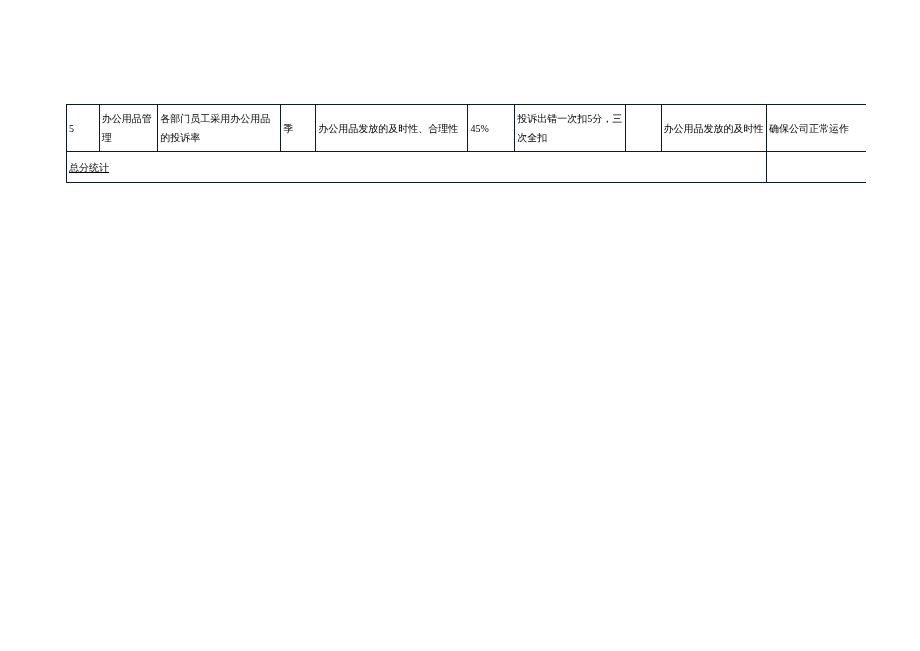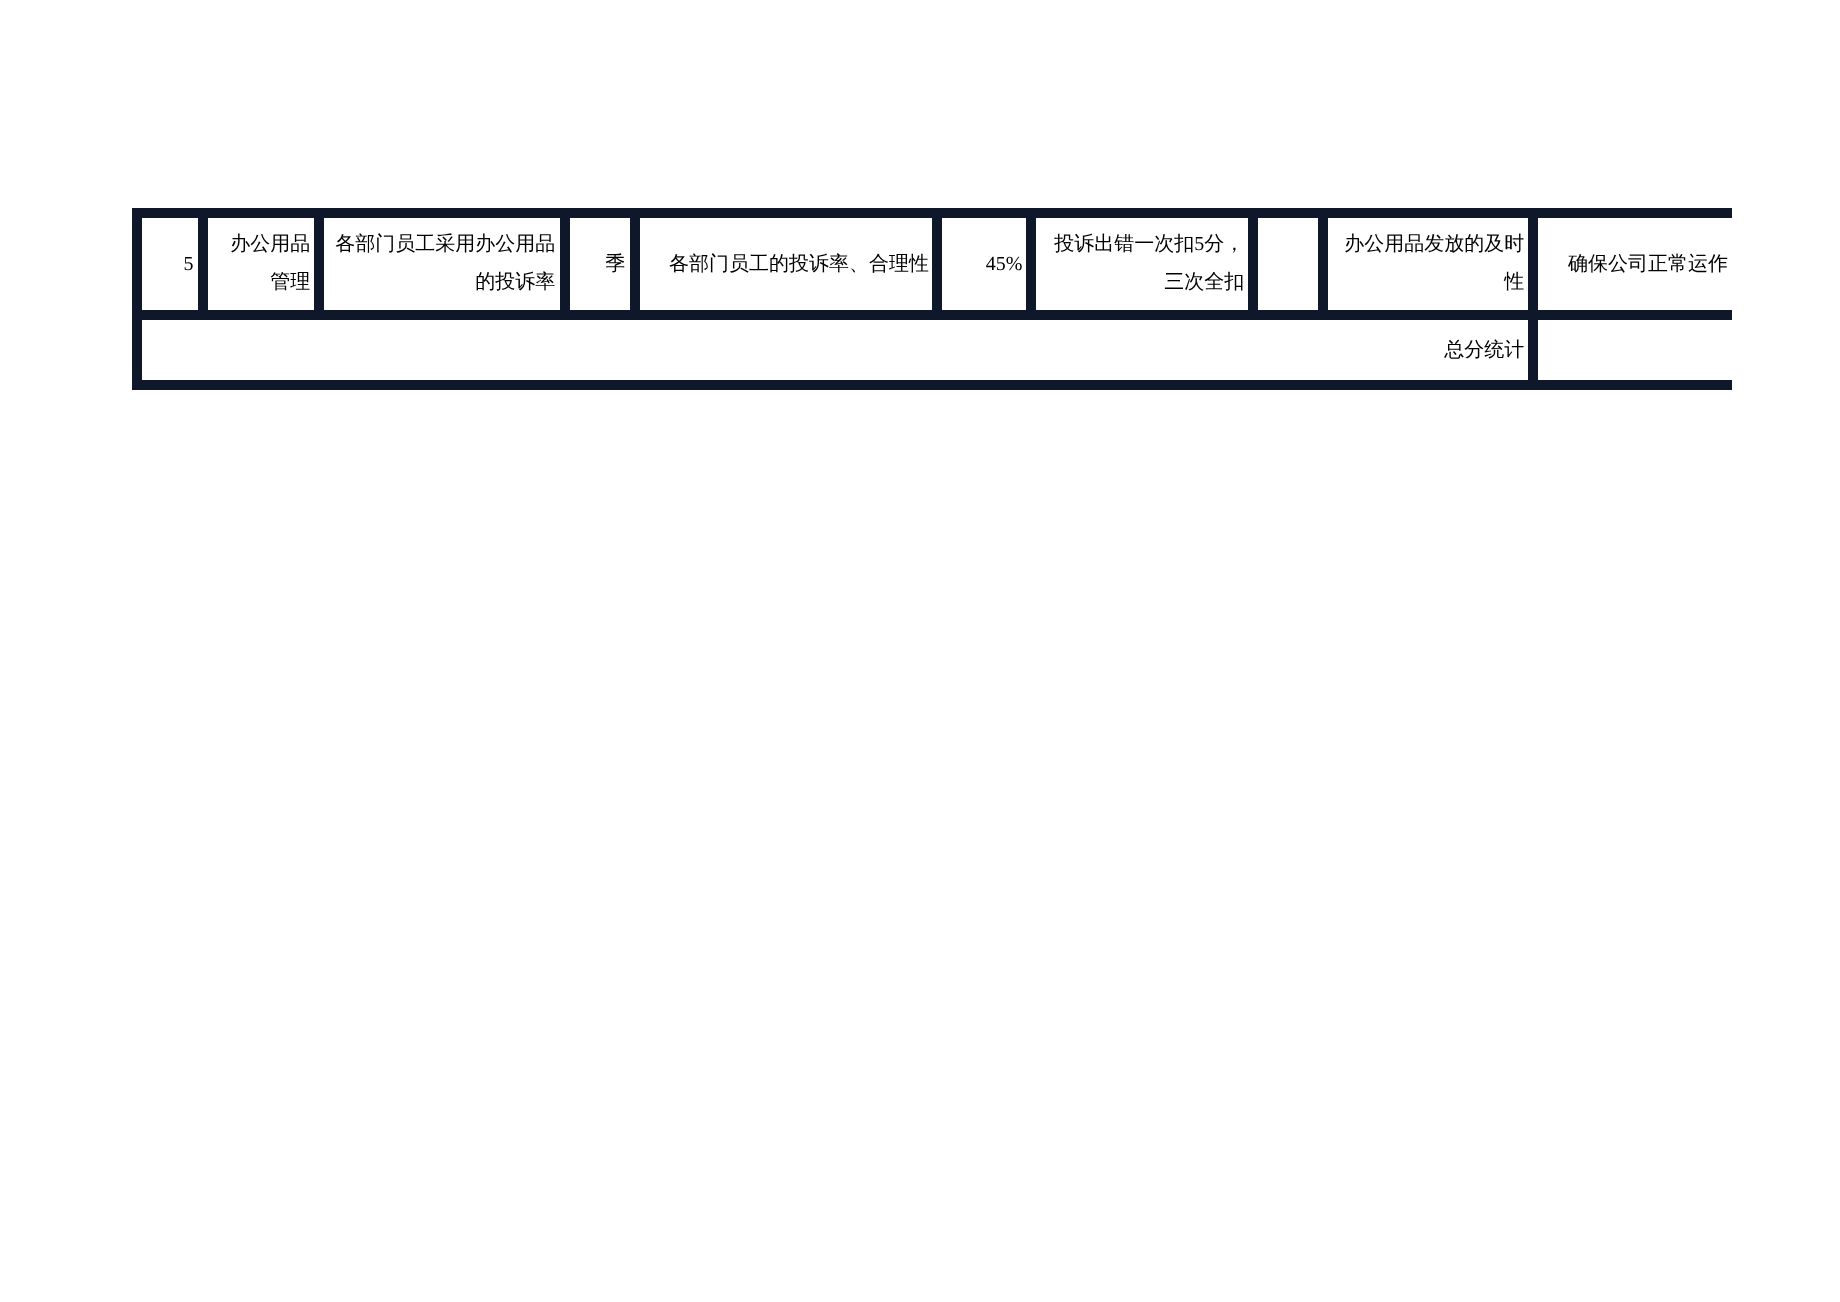--- a/index.html
+++ b/index.html
@@ -16,40 +16,41 @@
       left: 66px;
       top: 104px;
       width: 800px;
     }
     table {
       border-collapse: collapse;
       width: 100%;
       table-layout: fixed;
     }
     td {
-      border: 5px solid #0f172a;
+      border: 1px solid #0f172a;
       font-size: 10px;
-      text-align: right;
+      text-align: left;
       vertical-align: middle;
       padding: 4px 2px;
       line-height: 1.9;
       color: #000;
     }
     .col-num { width: 28px; }
     .col-name { width: 50px; }
     .col-desc { width: 105px; }
     .col-period { width: 30px; }
     .col-content { width: 130px; }
     .col-weight { width: 40px; }
     .col-score { width: 95px; }
     .col-score2 { width: 30px; }
     .col-source { width: 90px; }
     .col-goal { width: 85px; }
     .summary-row td {
       height: 22px;
+      text-decoration: underline;
     }
     .right-edge {
       border-right: none;
     }
   </style>
 </head>
 <body>
 
 <div class="table-container">
   <table>
@@ -64,21 +65,21 @@
       <col class="col-score2">
       <col class="col-source">
       <col class="col-goal">
     </colgroup>
     <tbody>
         <tr>
       <td>5</td>
       <td>办公用品管理</td>
       <td>各部门员工采用办公用品的投诉率</td>
       <td>季</td>
-      <td>各部门员工的投诉率、合理性</td>
+      <td>办公用品发放的及时性、合理性</td>
       <td>45%</td>
       <td>投诉出错一次扣5分，三次全扣</td>
       <td></td>
       <td>办公用品发放的及时性</td>
       <td class="right-edge">确保公司正常运作</td>
     </tr>
     <tr class="summary-row">
       <td colspan="9">总分统计</td>
       <td class="right-edge"></td>
     </tr>

